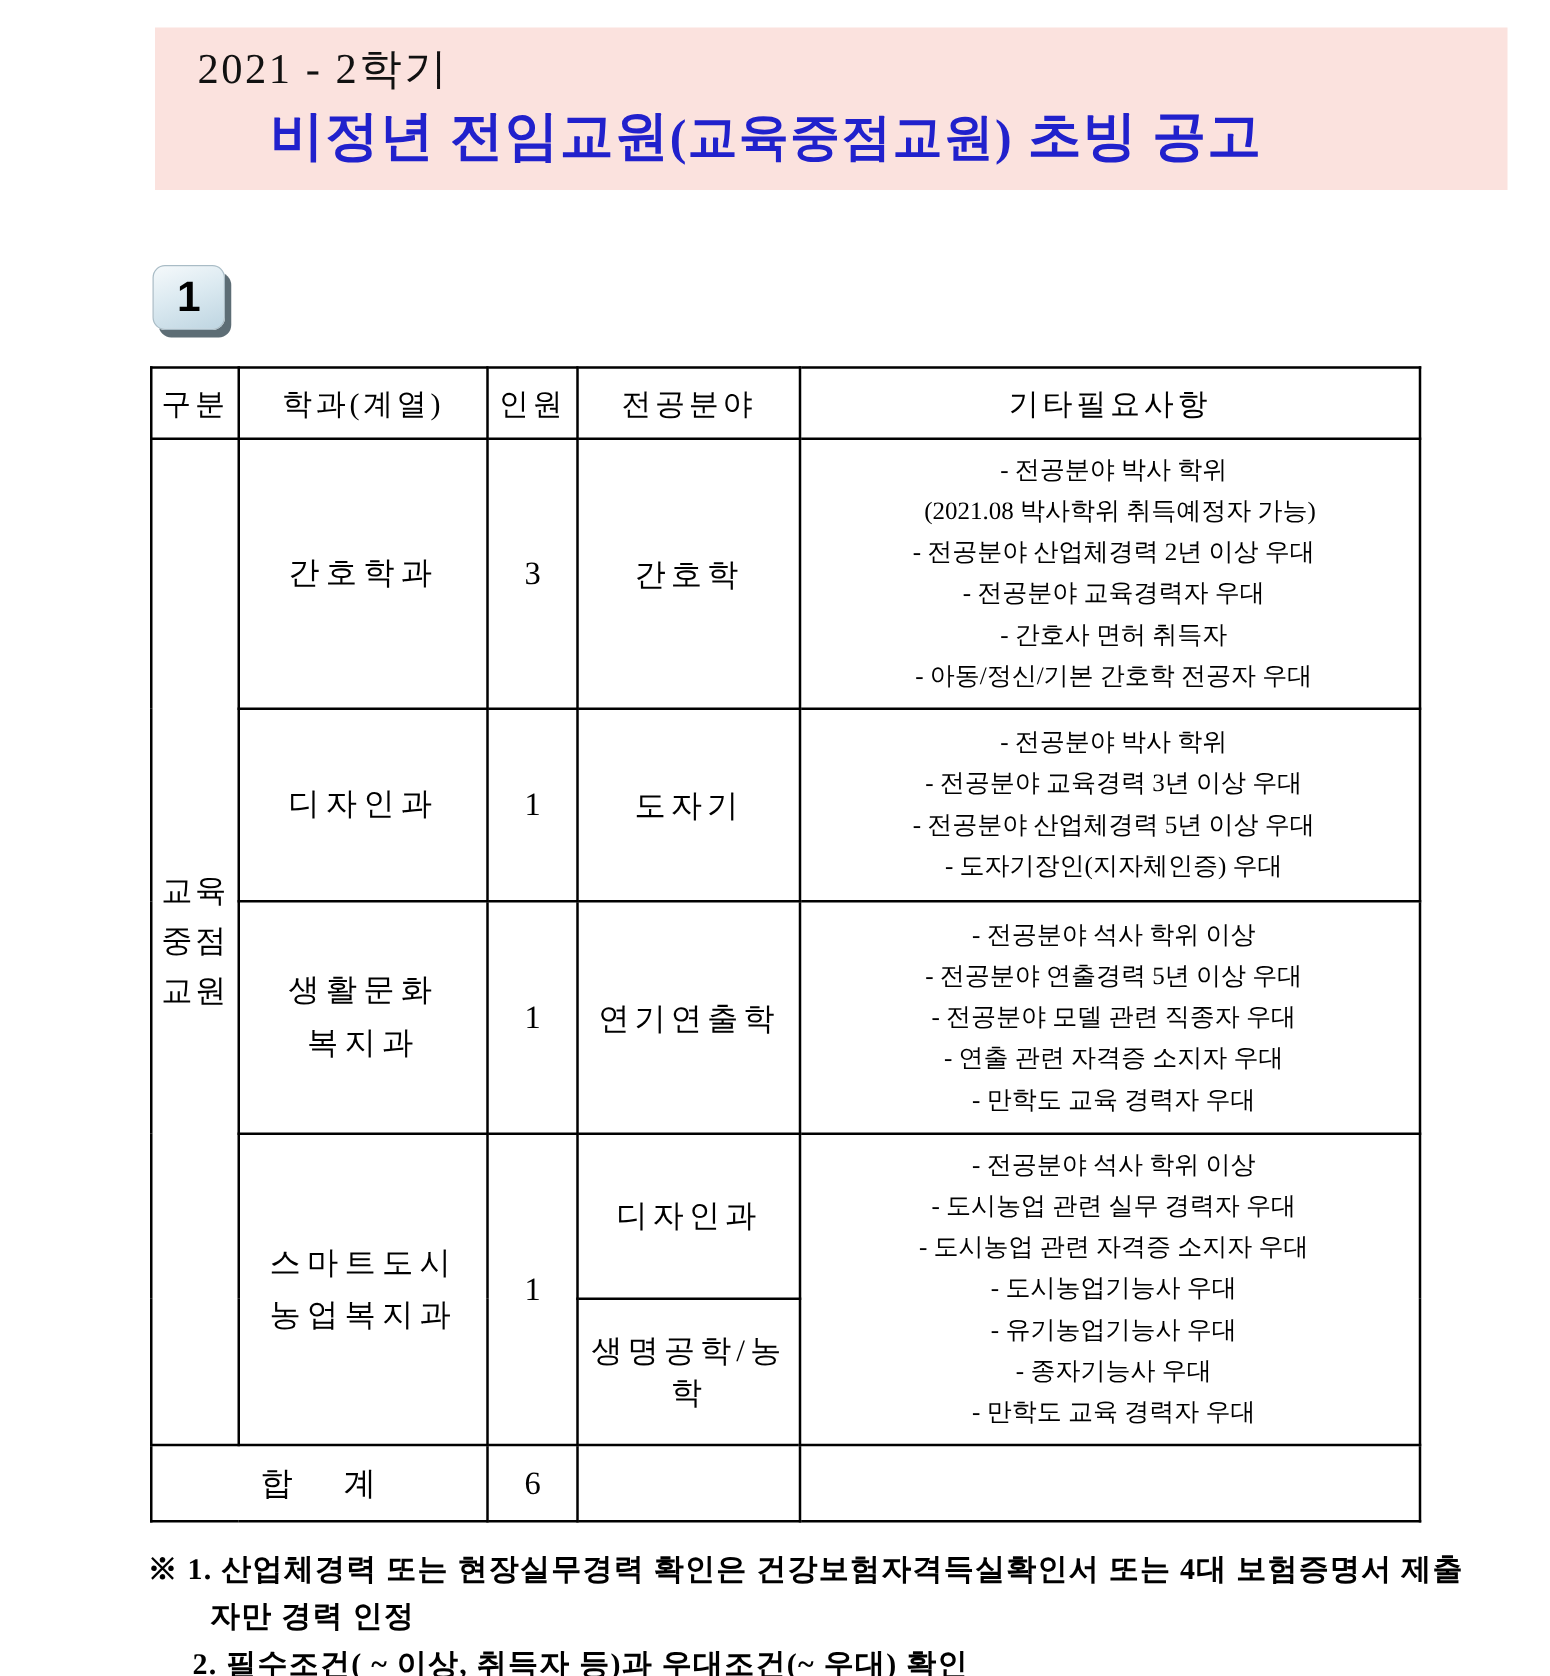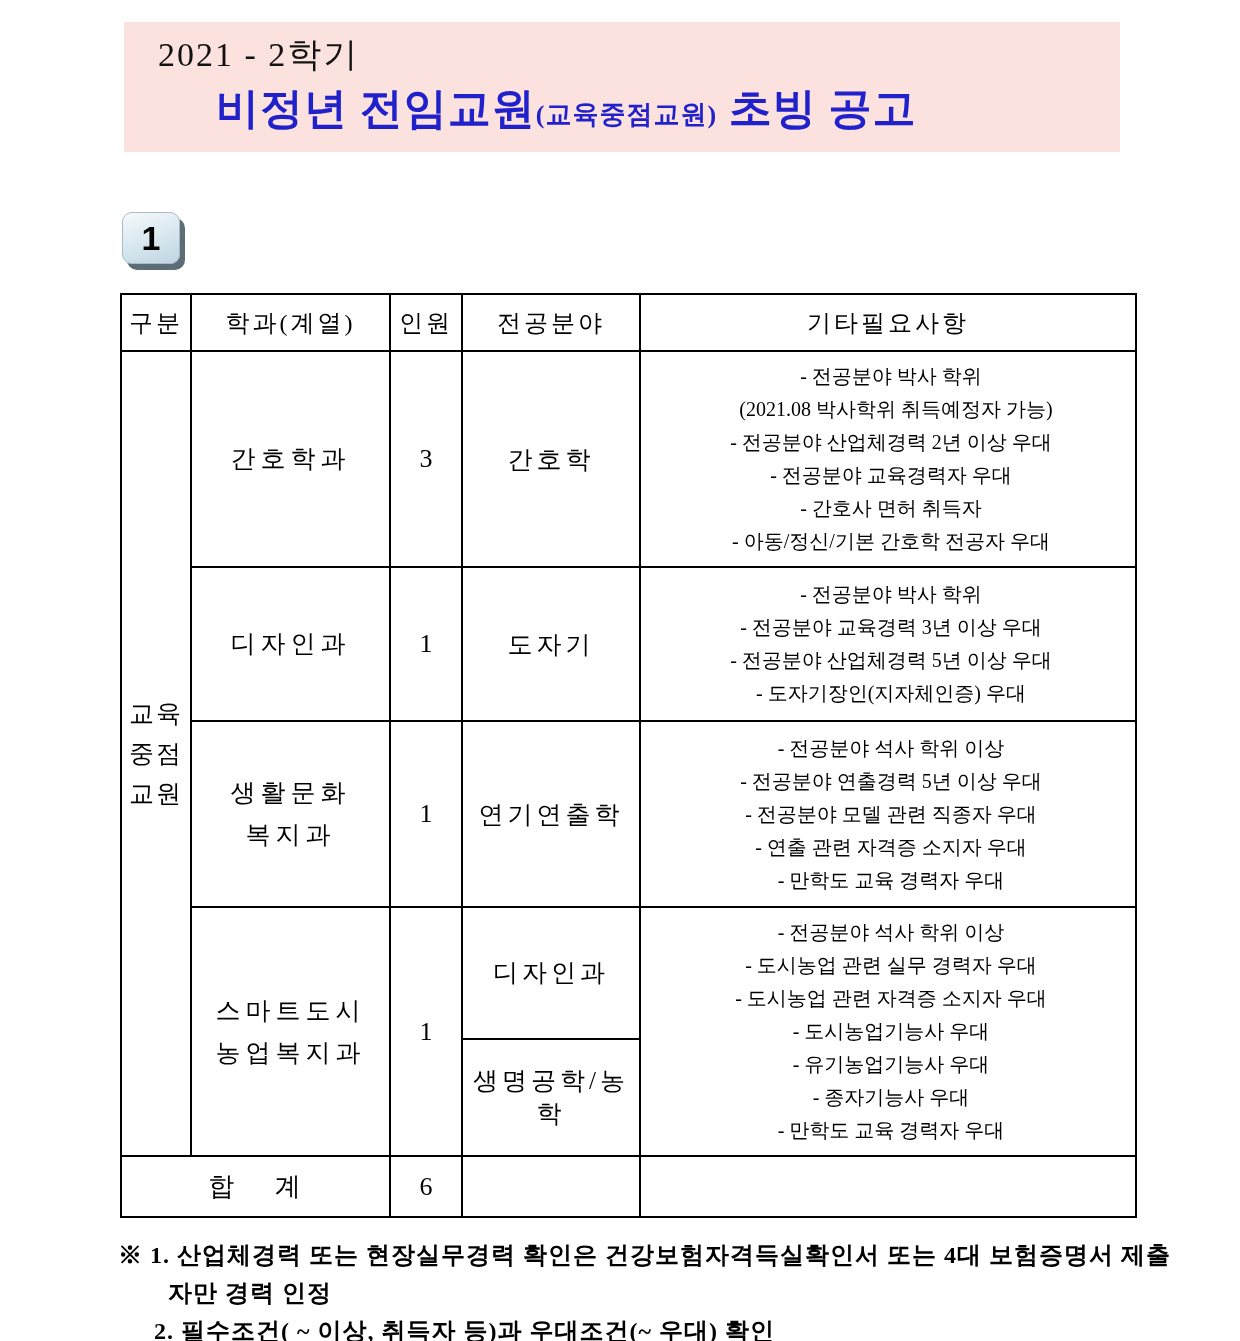--- a/index.html
+++ b/index.html
@@ -6,33 +6,33 @@
   html,body { background:#ffffff; }
   body {
     width:1240px; height:1341px; position:relative;
     font-family:"Liberation Serif","DejaVu Serif",serif;
     color:#000;
   }
   .page { position:absolute; inset:0; overflow:hidden; }
 
   
   .pink-header {
-    position:absolute; left:124px; top:22px; width:996px; height:130px;
+    position:absolute; left:124px; top:22px; width:1082px; height:130px;
     background:#fbe2de;
   }
   .semester {
     position:absolute; left:34px; top:10px;
     font-size:34px; letter-spacing:2px; color:#111; white-space:nowrap;
   }
   .main-title {
     position:absolute; left:92px; top:58px;
     font-size:43px; font-weight:bold; color:#2121cc;
     letter-spacing:1px; white-space:nowrap;
   }
-  .main-title .paren { font-size:26px; }
+  .main-title .paren { font-size:40px; }
 
   
   .badge {
     position:absolute; left:122px; top:212px; width:58px; height:52px;
     background:linear-gradient(160deg,#f5f9fb 0%,#dceaf1 45%,#bed5e1 100%);
     border:1px solid #a9bcc6; border-radius:10px;
     box-shadow:5px 6px 0 #5d6d75;
     text-align:center; line-height:50px;
     font-size:34px; font-weight:bold;
     font-family:"Liberation Sans","DejaVu Sans",sans-serif;

